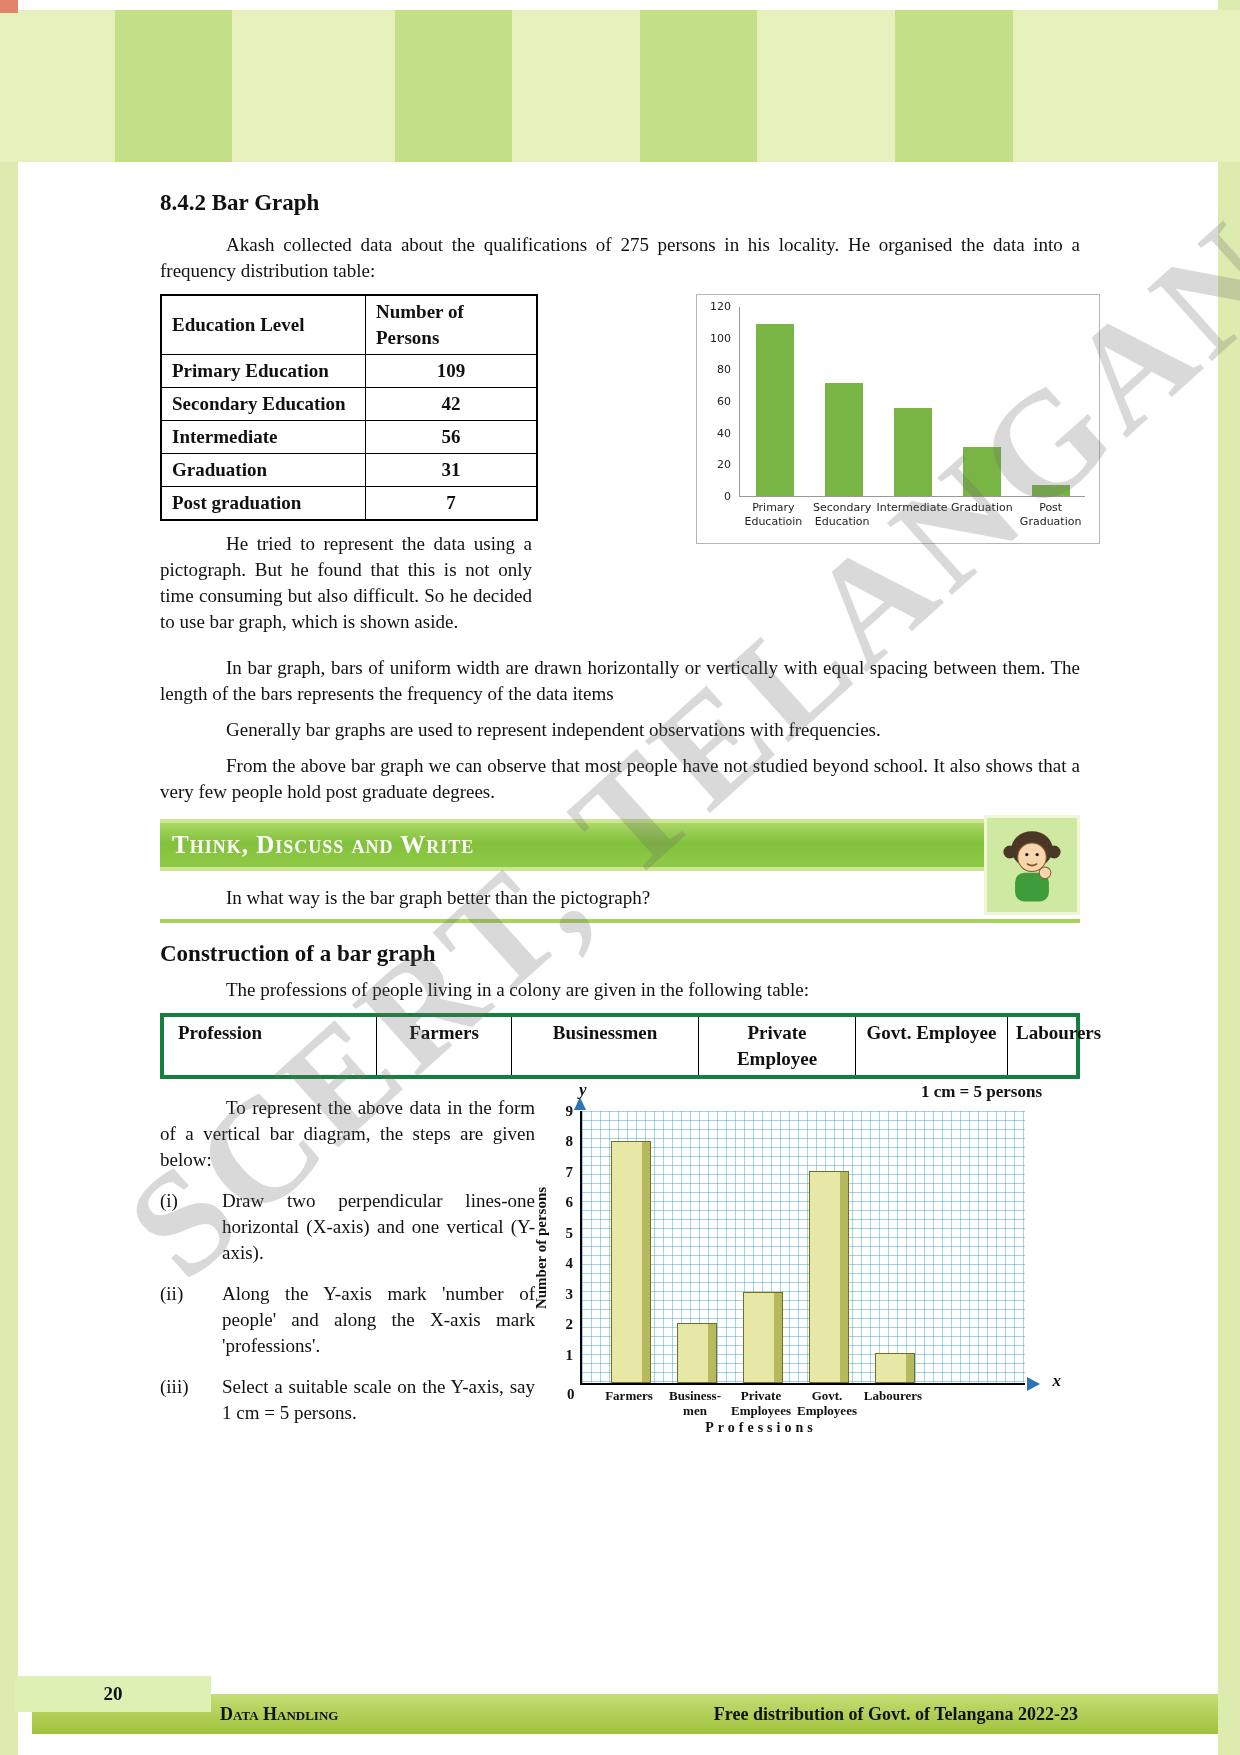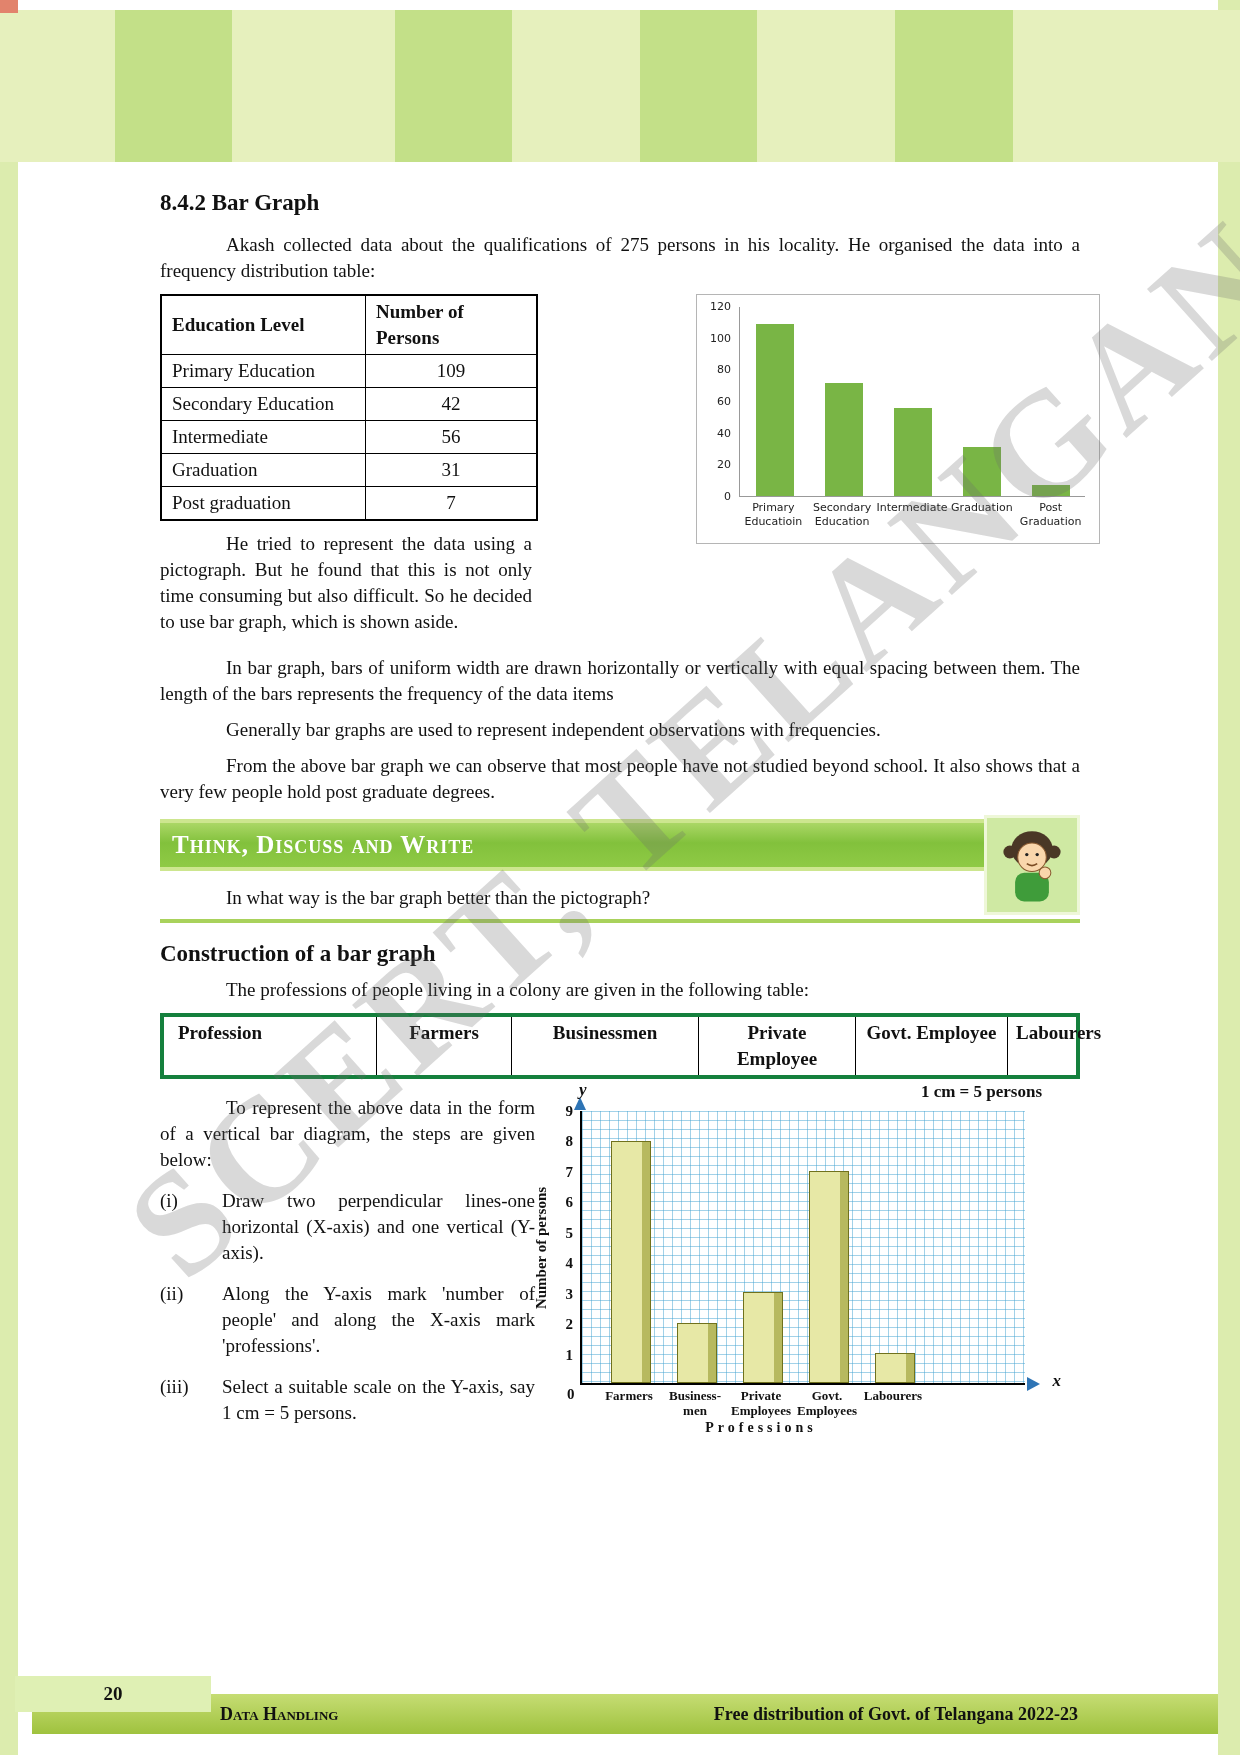--- a/index.html
+++ b/index.html
@@ -20,21 +20,21 @@
   .content{position:absolute;top:190px;left:160px;width:920px;font-size:19px;line-height:26px;z-index:2;}
   h1{font-size:23px;margin:0 0 16px;}
   h2{font-size:23px;margin:18px 0 6px;}
   p{margin:10px 0;text-align:justify;}
   p.ind{text-indent:66px;}
   
   .row1{display:flex;align-items:flex-start;margin-top:4px;}
   .col-left{width:382px;}
   table{border-collapse:collapse;}
   .edu-table{border:2px solid #000;width:378px;}
-  .edu-table th,.edu-table td{border:1.6px solid #000;padding:3px 10px;font-size:19px;}
+  .edu-table th,.edu-table td{border:1.6px solid #000;padding:3px 10px;font-size:19px;font-weight:bold;}
   .edu-table th{text-align:left;font-weight:bold;}
   .edu-table td.val{text-align:center;width:150px;}
   .pictograph-note{width:372px;}
   
   .chart1{width:402px;height:248px;border:1px solid #b5b5b5;position:relative;background:#fff;
           margin-left:158px;font-family:"DejaVu Sans",sans-serif;flex:none;}
   .chart1 .yticks{position:absolute;left:6px;top:12px;bottom:46px;width:28px;font-size:11px;color:#222;}
   .ytick{position:absolute;right:0;transform:translateY(50%);}
   .chart1 .plot{position:absolute;left:42px;right:14px;top:12px;bottom:46px;
                 border-left:1px solid #999;border-bottom:1px solid #999;}

